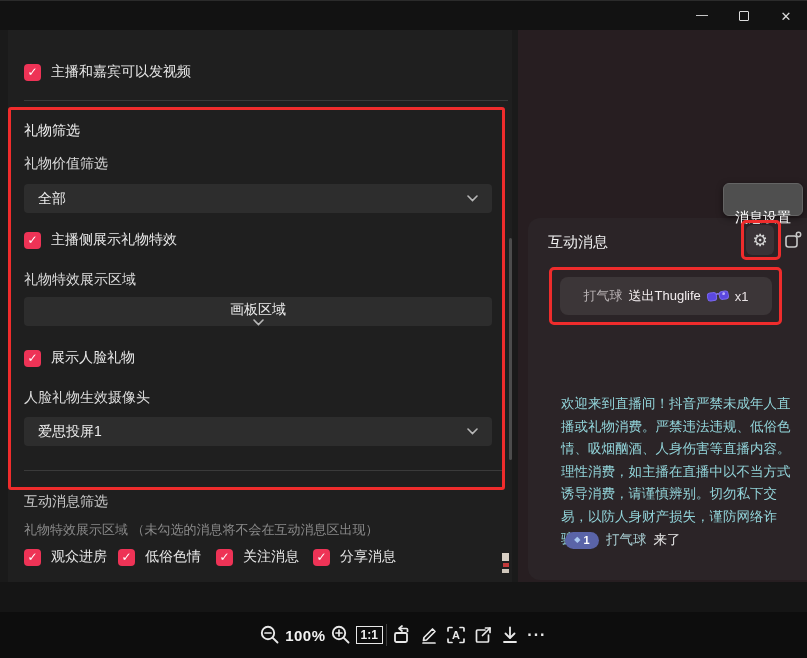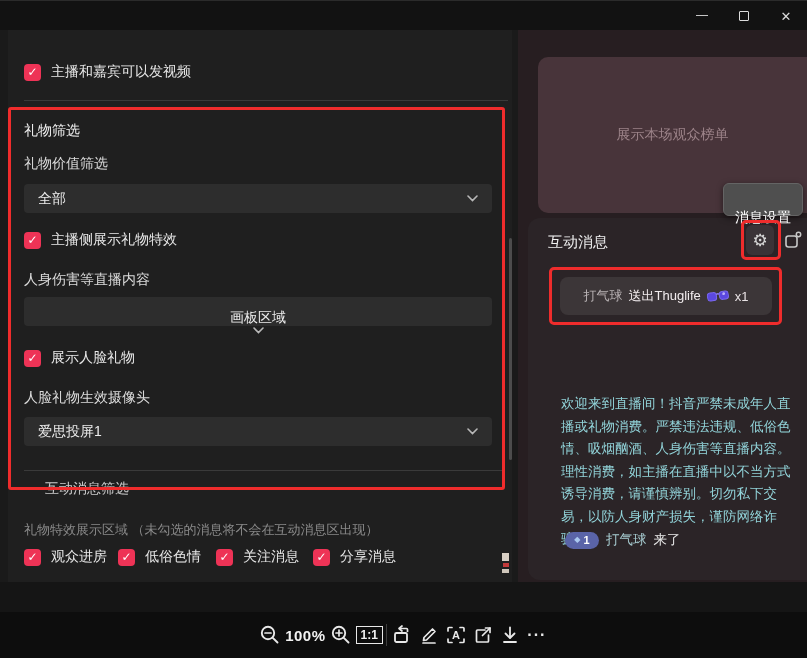--- a/index.html
+++ b/index.html
@@ -23,21 +23,21 @@
   .left-panel { left:8px; top:30px; width:504px; height:552px; background:#1f1f1f; }
   .cbrow { position:absolute; display:flex; align-items:center; gap:10px; }
   .cb { width:17px; height:17px; background:#ee3356; border-radius:4px; display:inline-flex;
     align-items:center; justify-content:center; flex:0 0 auto; cursor:pointer; }
   .tick { color:#fff; font-size:12px; font-weight:bold; line-height:1; }
   .cblabel { color:#e8e8e8; font-size:14px; white-space:nowrap; }
   .divider { position:absolute; height:1px; background:#3a3a3a; }
   .label { position:absolute; color:#dcdcdc; font-size:14px; white-space:nowrap; }
   .heading { color:#f2f2f2; font-weight:500; }
   .select { position:absolute; width:468px; height:29px; background:#2d2d2d; border-radius:4px;
-    display:flex; align-items:center; padding:12px 14px; cursor:pointer; }
+    display:flex; align-items:center; padding:4px 14px; cursor:pointer; }
   .select .val { color:#ececec; font-size:14px; flex:1; }
   .chev { flex:0 0 auto; }
   .dim-label { color:#cccccc; }
   .sub-label { color:#8a8a8a; font-size:13px; }
   .scrollbar { left:509px; top:238px; width:3px; height:222px; background:#4c4c4c; border-radius:2px; }
 
   
   .anno { position:absolute; border:3px solid #ef2c2c; border-radius:3px; pointer-events:none; }
   .anno1 { left:8px;  top:107px; width:497px; height:383px; }
   .anno2 { left:741px; top:220px; width:40px;  height:40px; border-radius:5px; }
@@ -133,21 +133,21 @@
       </svg>
   </div>
 
   <div class="cbrow" style="left:24px; top:231px;">
     <span class="cb">
       <span class="tick">✓</span>
     </span>
     <span class="cblabel">主播侧展示礼物特效</span>
   </div>
 
-  <div class="label" style="left:24px; top:271px;">人身伤害等直播内容</div>
+  <div class="label" style="left:24px; top:271px;">礼物特效展示区域</div>
 
   <div class="select" style="left:24px; top:297px;flex-direction:column;">
     <span class="val">画板区域</span>
     <svg class="chev" width="11" height="7" viewBox="0 0 11 7">
         <polyline points="1,1 5.5,5.5 10,1" fill="none" stroke="#b8b8b8" stroke-width="1.6" stroke-linecap="round"></polyline>
       </svg>
   </div>
 
   <div class="cbrow" style="left:24px; top:349px;">
     <span class="cb">
@@ -160,21 +160,21 @@
 
   <div class="select" style="left:24px; top:417px;">
     <span class="val">爱思投屏1</span>
     <svg class="chev" width="11" height="7" viewBox="0 0 11 7">
         <polyline points="1,1 5.5,5.5 10,1" fill="none" stroke="#b8b8b8" stroke-width="1.6" stroke-linecap="round"></polyline>
       </svg>
   </div>
 
   <div class="divider" style="left:24px; top:470px; width:480px;"></div>
 
-  <div class="label dim-label" style="left:24px; top:480px;margin-left:21px;">互动消息筛选</div>
+  <div class="label dim-label" style="left:24px; top:493px;">互动消息筛选</div>
   <div class="label sub-label" style="left:24px; top:521px;">礼物特效展示区域 （未勾选的消息将不会在互动消息区出现）</div>
 
   <div class="cbrow" style="left:24px; top:548px;">
     <span class="cb">
       <span class="tick">✓</span>
     </span>
     <span class="cblabel">观众进房</span>
   </div>
   <div class="cbrow" style="left:118px; top:548px;">
     <span class="cb">
@@ -192,23 +192,20 @@
     <span class="cb">
       <span class="tick">✓</span>
     </span>
     <span class="cblabel">分享消息</span>
   </div>
 
   <div class="abs scrollbar"></div>
 
   <div class="abs right-col"></div>
 
-  <div class="abs rank-card">
-    <span class="rank-text">展示本场观众榜单</span>
-  </div>
 
   <div class="abs msg-card"></div>
 
   <div class="abs msg-title">互动消息</div>
 
   <button class="abs gear-btn">
     <span class="gear-glyph">⚙</span>
   </button>
 
   <button class="abs popout-btn">

